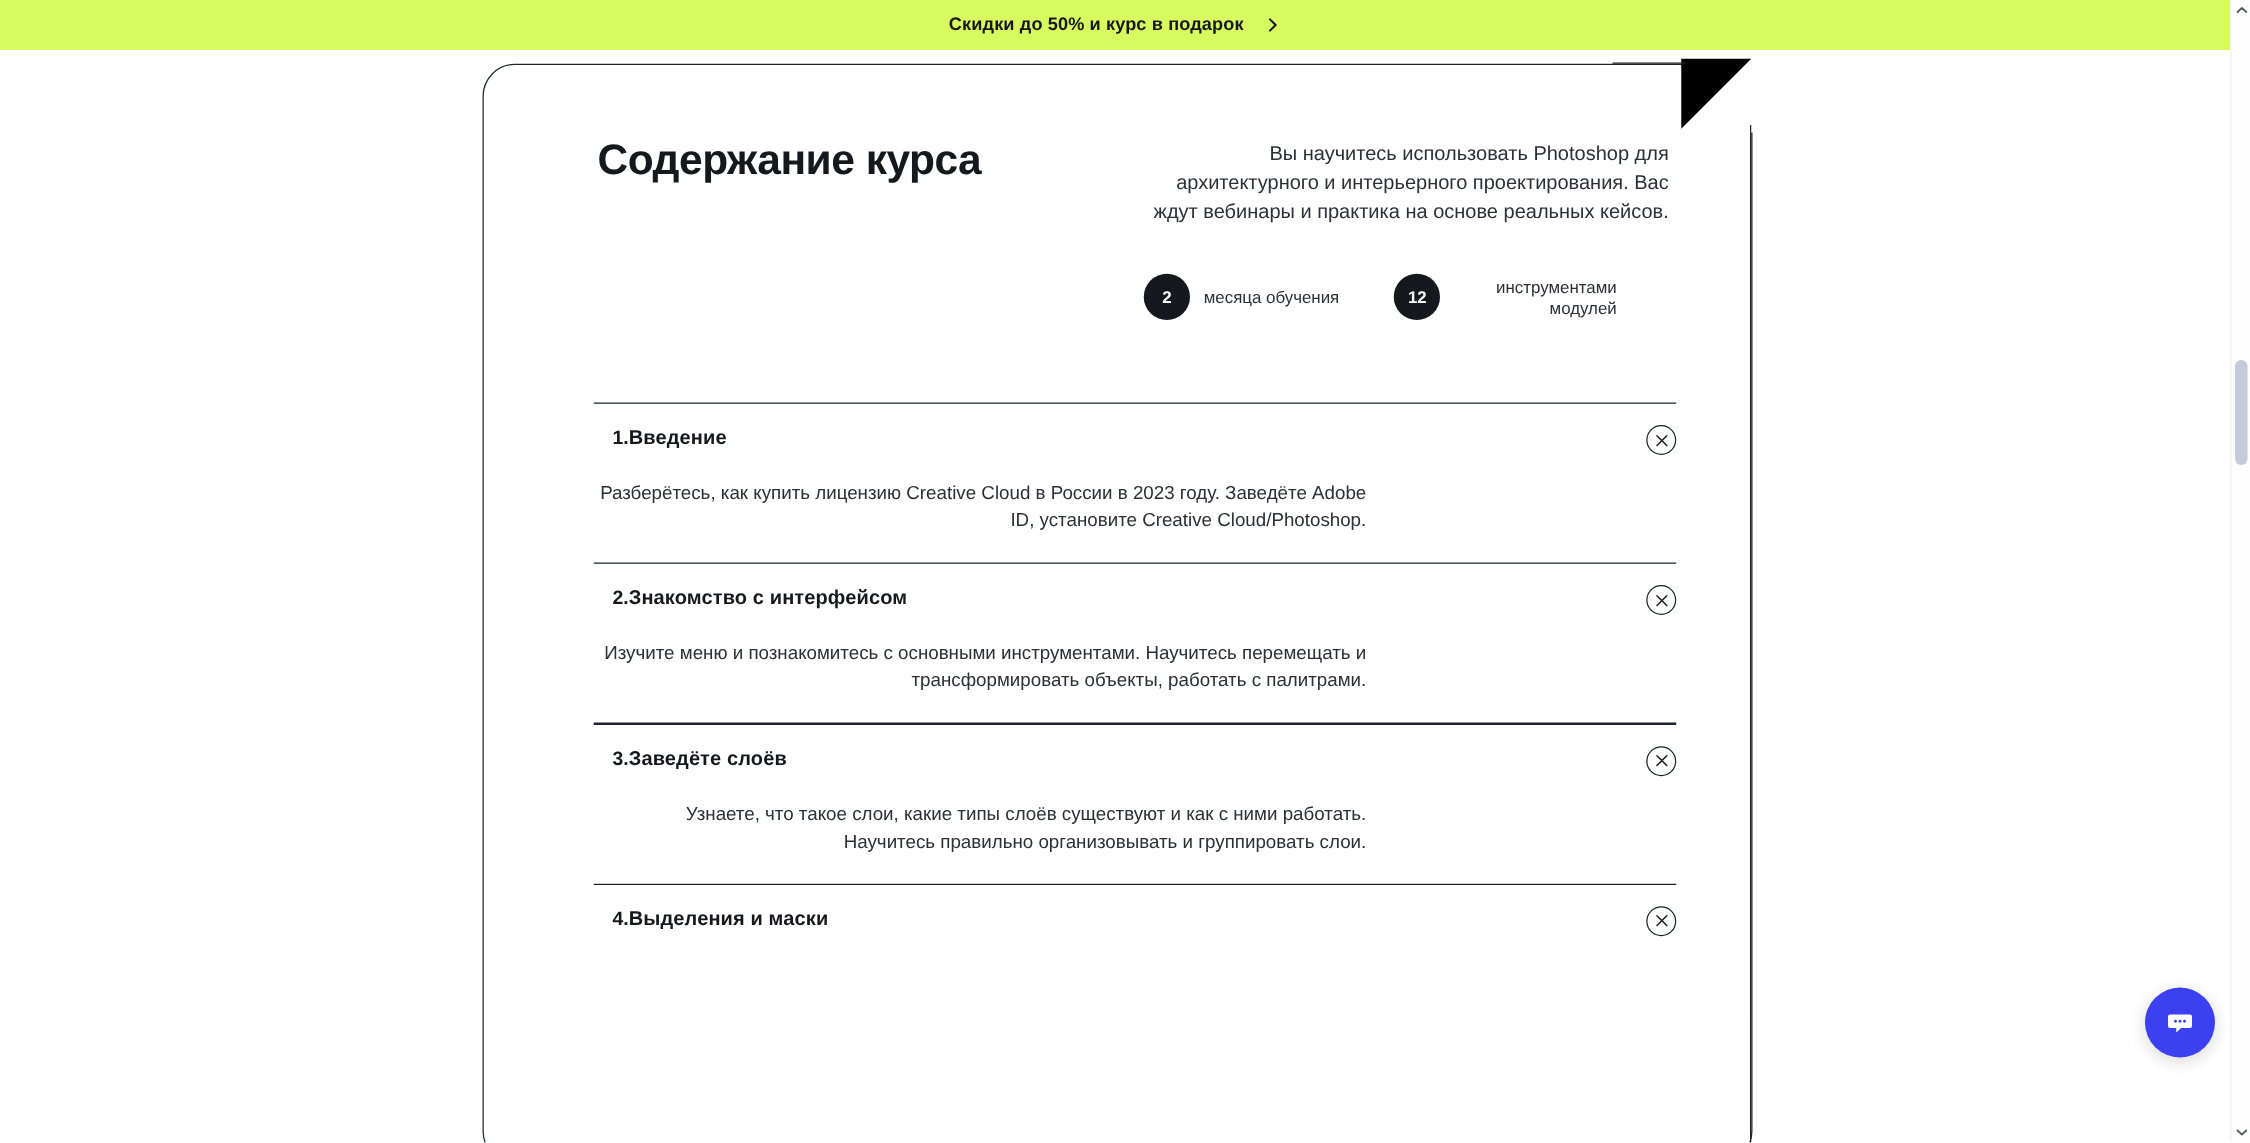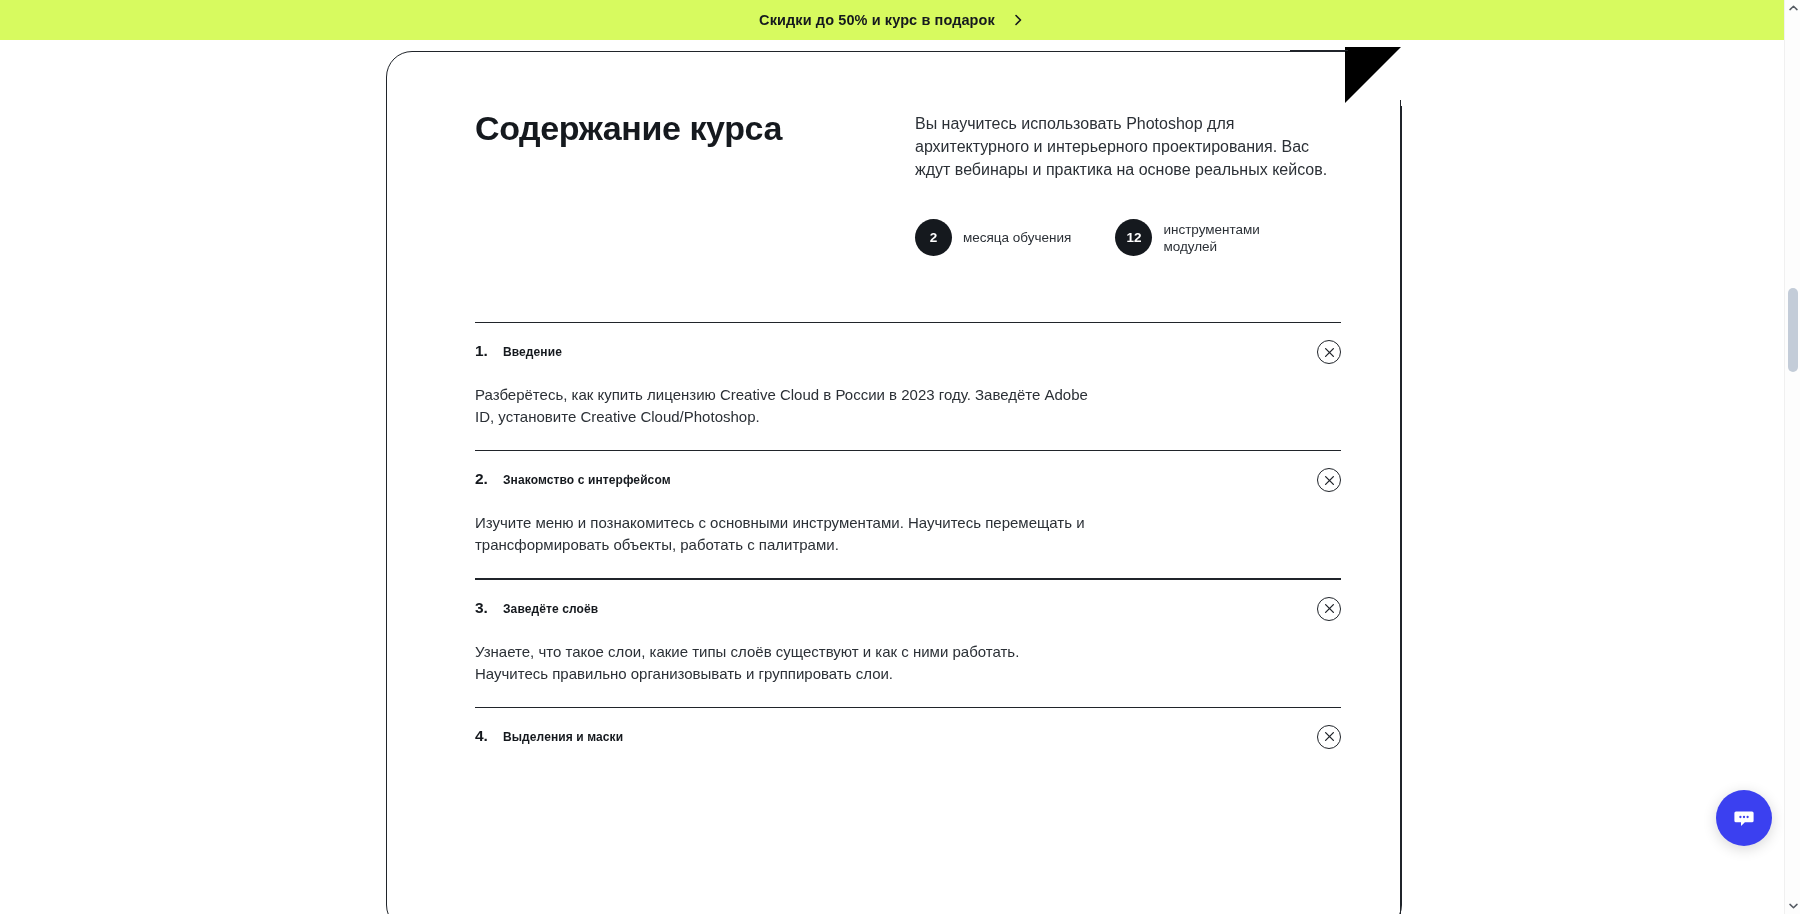--- a/index.html
+++ b/index.html
@@ -13,20 +13,21 @@
     background: #ffffff;
     font-family: "Liberation Sans", "DejaVu Sans", sans-serif;
   }
 
   .page {
     position: relative;
     width: 1800px;
     height: 914px;
     background: #ffffff;
     overflow: hidden;
+    text-align: right;
   }
 
   
   .promo-banner {
     position: absolute;
     top: 0; left: 0;
     width: 1784px;
     height: 40px;
     background: #d7fa5f;
     display: flex;
@@ -194,21 +195,21 @@
     gap: 0;
   }
   .module-num {
     font-size: 15.5px;
     font-weight: 700;
     color: #15191e;
     width: 28px;
     flex: none;
   }
   .module-title {
-    font-size: 12px;
+    font-size: 16px;
     font-weight: 700;
     color: #15191e;
     letter-spacing: 0.1px;
   }
   .toggle-btn {
     width: 24px;
     height: 24px;
     border-radius: 50%;
     border: 1.3px solid #20242a;
     background: transparent;

